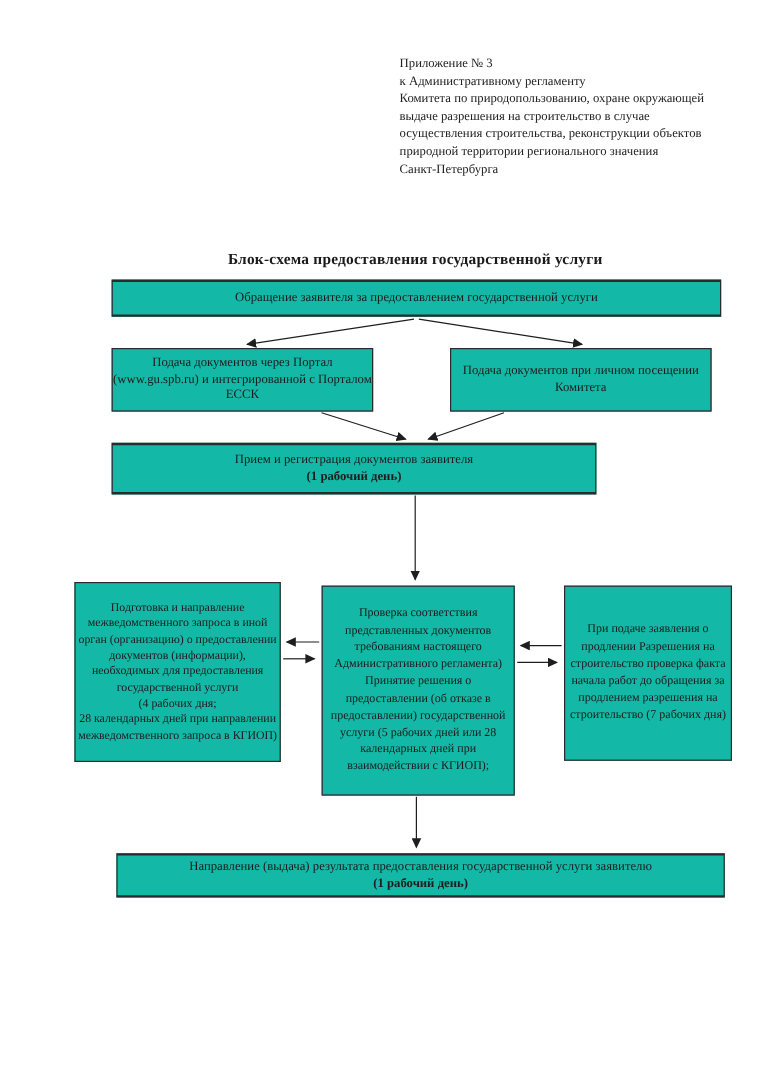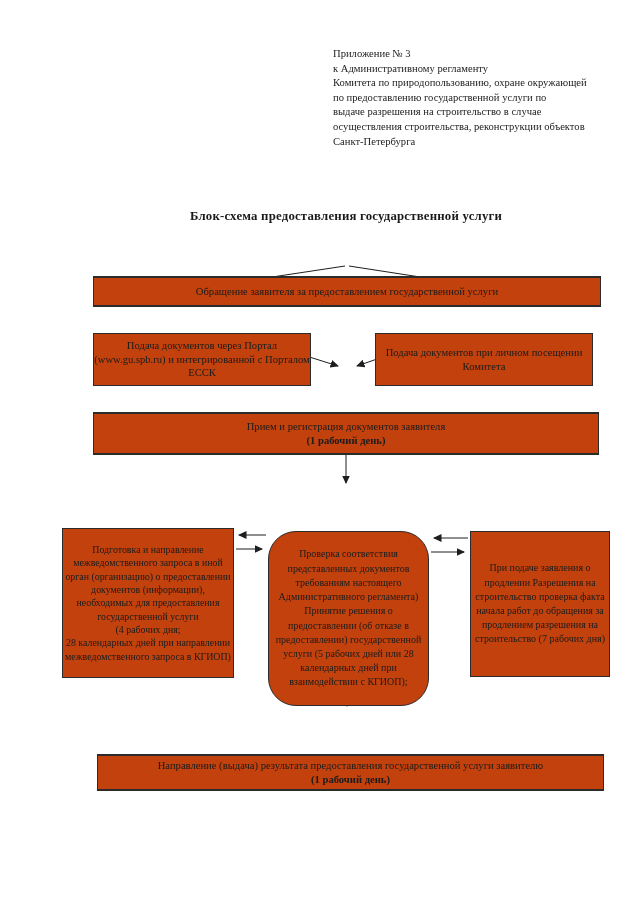--- a/index.html
+++ b/index.html
@@ -40,28 +40,27 @@
   .connectors {
     position: absolute;
     left: 0;
     top: 0;
     pointer-events: none;
   }
   .box {
     position: absolute;
     box-sizing: border-box;
     border: 1.5px solid #2b2b2b;
-    background: #c2410c;
+    background: #14b8a6;
     display: flex;
     flex-direction: column;
     align-items: center;
     justify-content: center;
     text-align: center;
     padding: 2px 0;
-    margin-top: 43px;
   }
   .wide {
     border-top-width: 2.5px;
     border-bottom-width: 2.5px;
   }
   .box-text {
     white-space: pre-line;
     font-size: 10.6px;
     line-height: 13.8px;
     color: #1c1c1c;
@@ -73,38 +72,38 @@
   .mid-text {
     font-size: 10px;
     line-height: 14.2px;
   }
   .bold {
     font-weight: 700;
   }
   .box-request   { left: 93px;  top: 233px; width: 508px; height: 31px; }
   .box-portal    { left: 93px;  top: 290px; width: 218px; height: 53px; }
   .box-inperson  { left: 375px; top: 290px; width: 218px; height: 53px; }
-  .box-reception { left: 93px;  top: 369px; width: 506px; height: 43px; }
+  .box-reception { left: 93px;  top: 369px; width: 404px; height: 43px; }
   .box-interagency { left: 62px;  top: 485px; width: 172px; height: 150px; }
-  .box-review      { left: 268px; top: 488px; width: 161px; height: 175px; border-radius: 28px; }
+  .box-review      { left: 268px; top: 488px; width: 161px; height: 175px; }
   .box-extension   { left: 470px; top: 488px; width: 140px; height: 146px; }
   .box-result    { left: 97px;  top: 711px; width: 507px; height: 37px; }
 </style>
 </head>
 <body>
 
 <div class="page">
 
   <div class="appendix">
     <div>Приложение № 3</div>
     <div>к Административному регламенту</div>
     <div>Комитета по природопользованию, охране окружающей</div>
-    <div>по предоставлению государственной услуги по</div>
     <div>выдаче разрешения на строительство в случае</div>
     <div>осуществления строительства, реконструкции объектов</div>
+    <div>природной территории регионального значения</div>
     <div>Санкт-Петербурга</div>
   </div>
 
   <h1 class="title">Блок-схема предоставления государственной услуги</h1>
 
   <svg class="connectors" width="640" height="905" viewBox="0 0 640 905">
     <defs>
       <marker id="arr" markerWidth="9" markerHeight="8" refX="7.5" refY="4" orient="auto">
         <path d="M0,0 L8.5,4 L0,8 Z" fill="#1e1e1e"></path>
       </marker>

